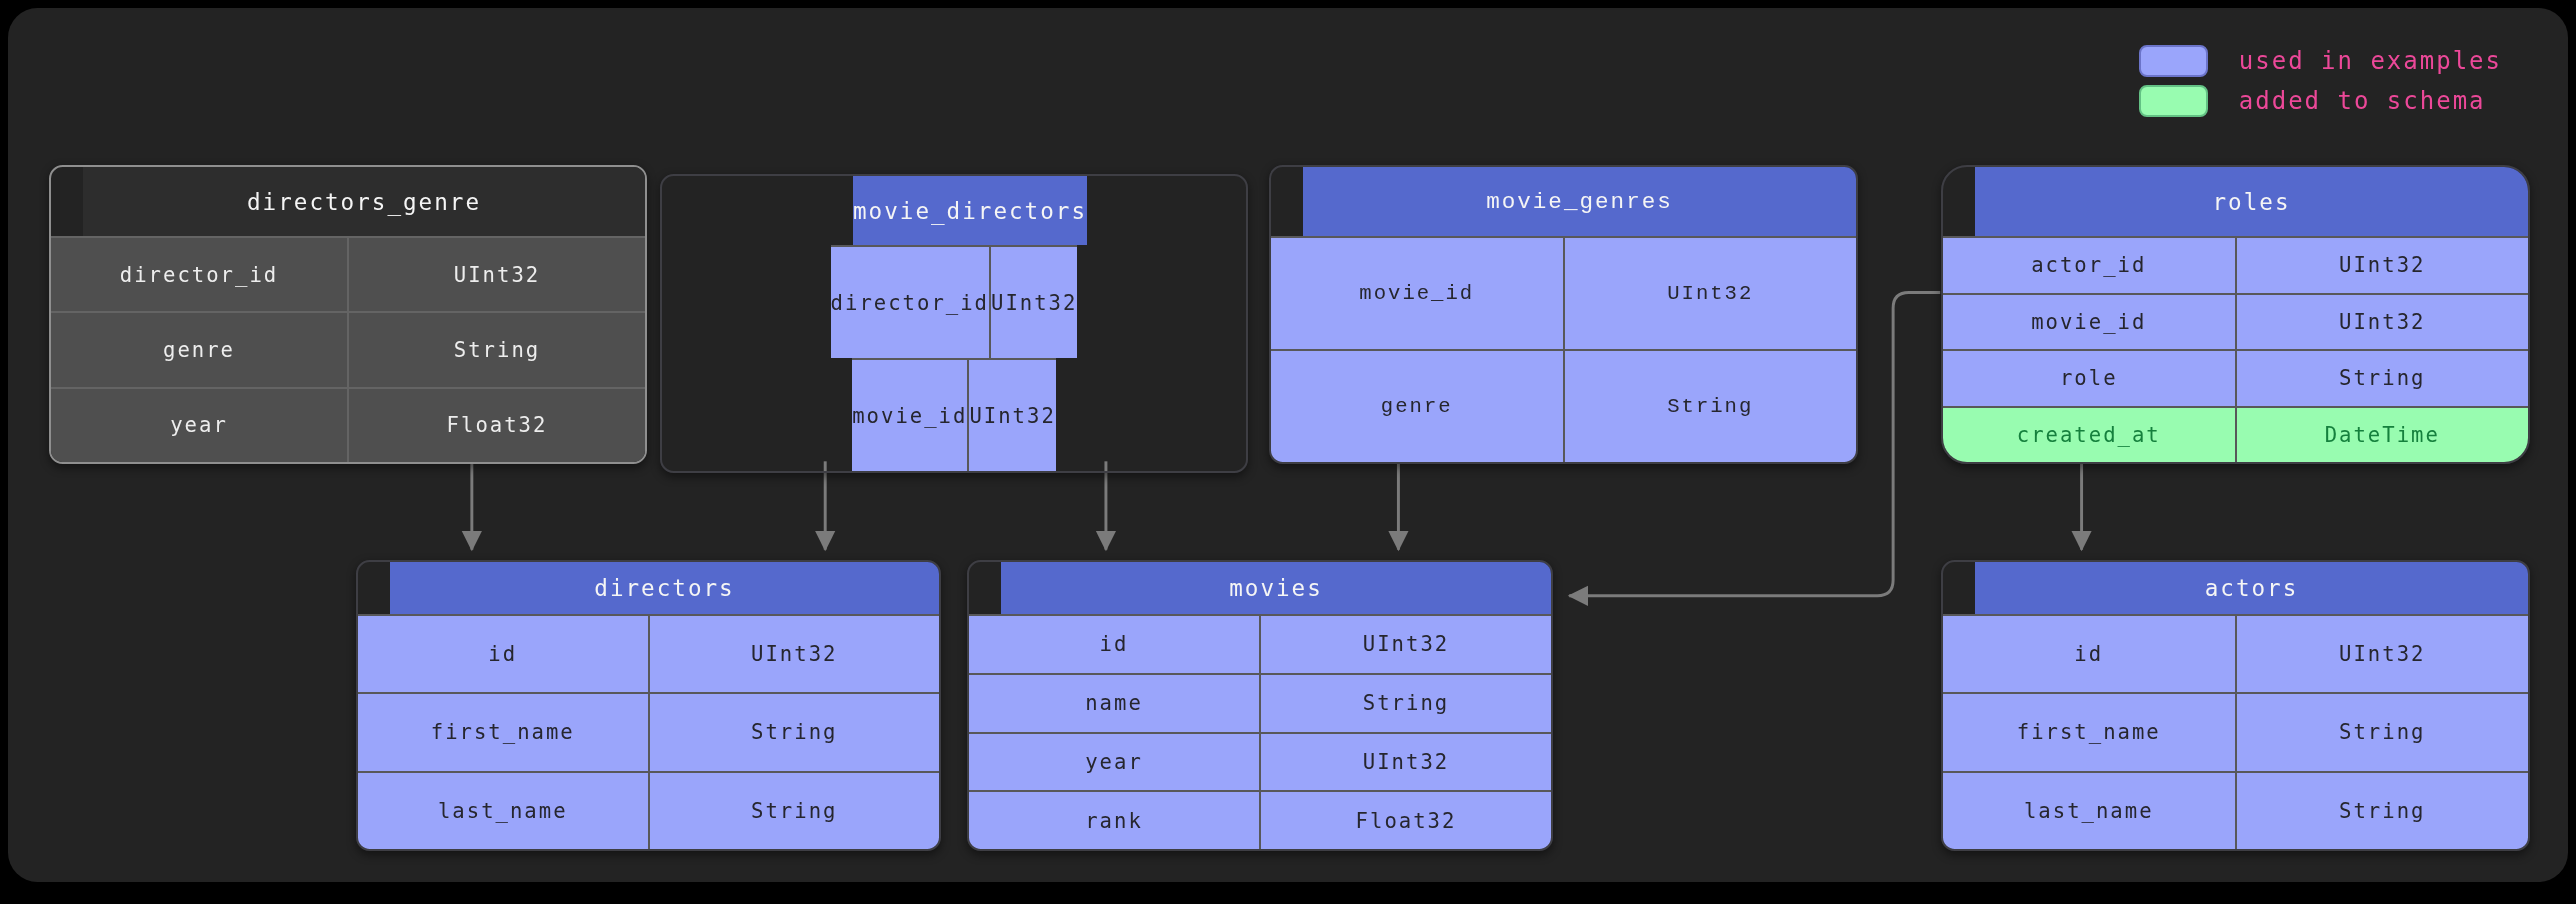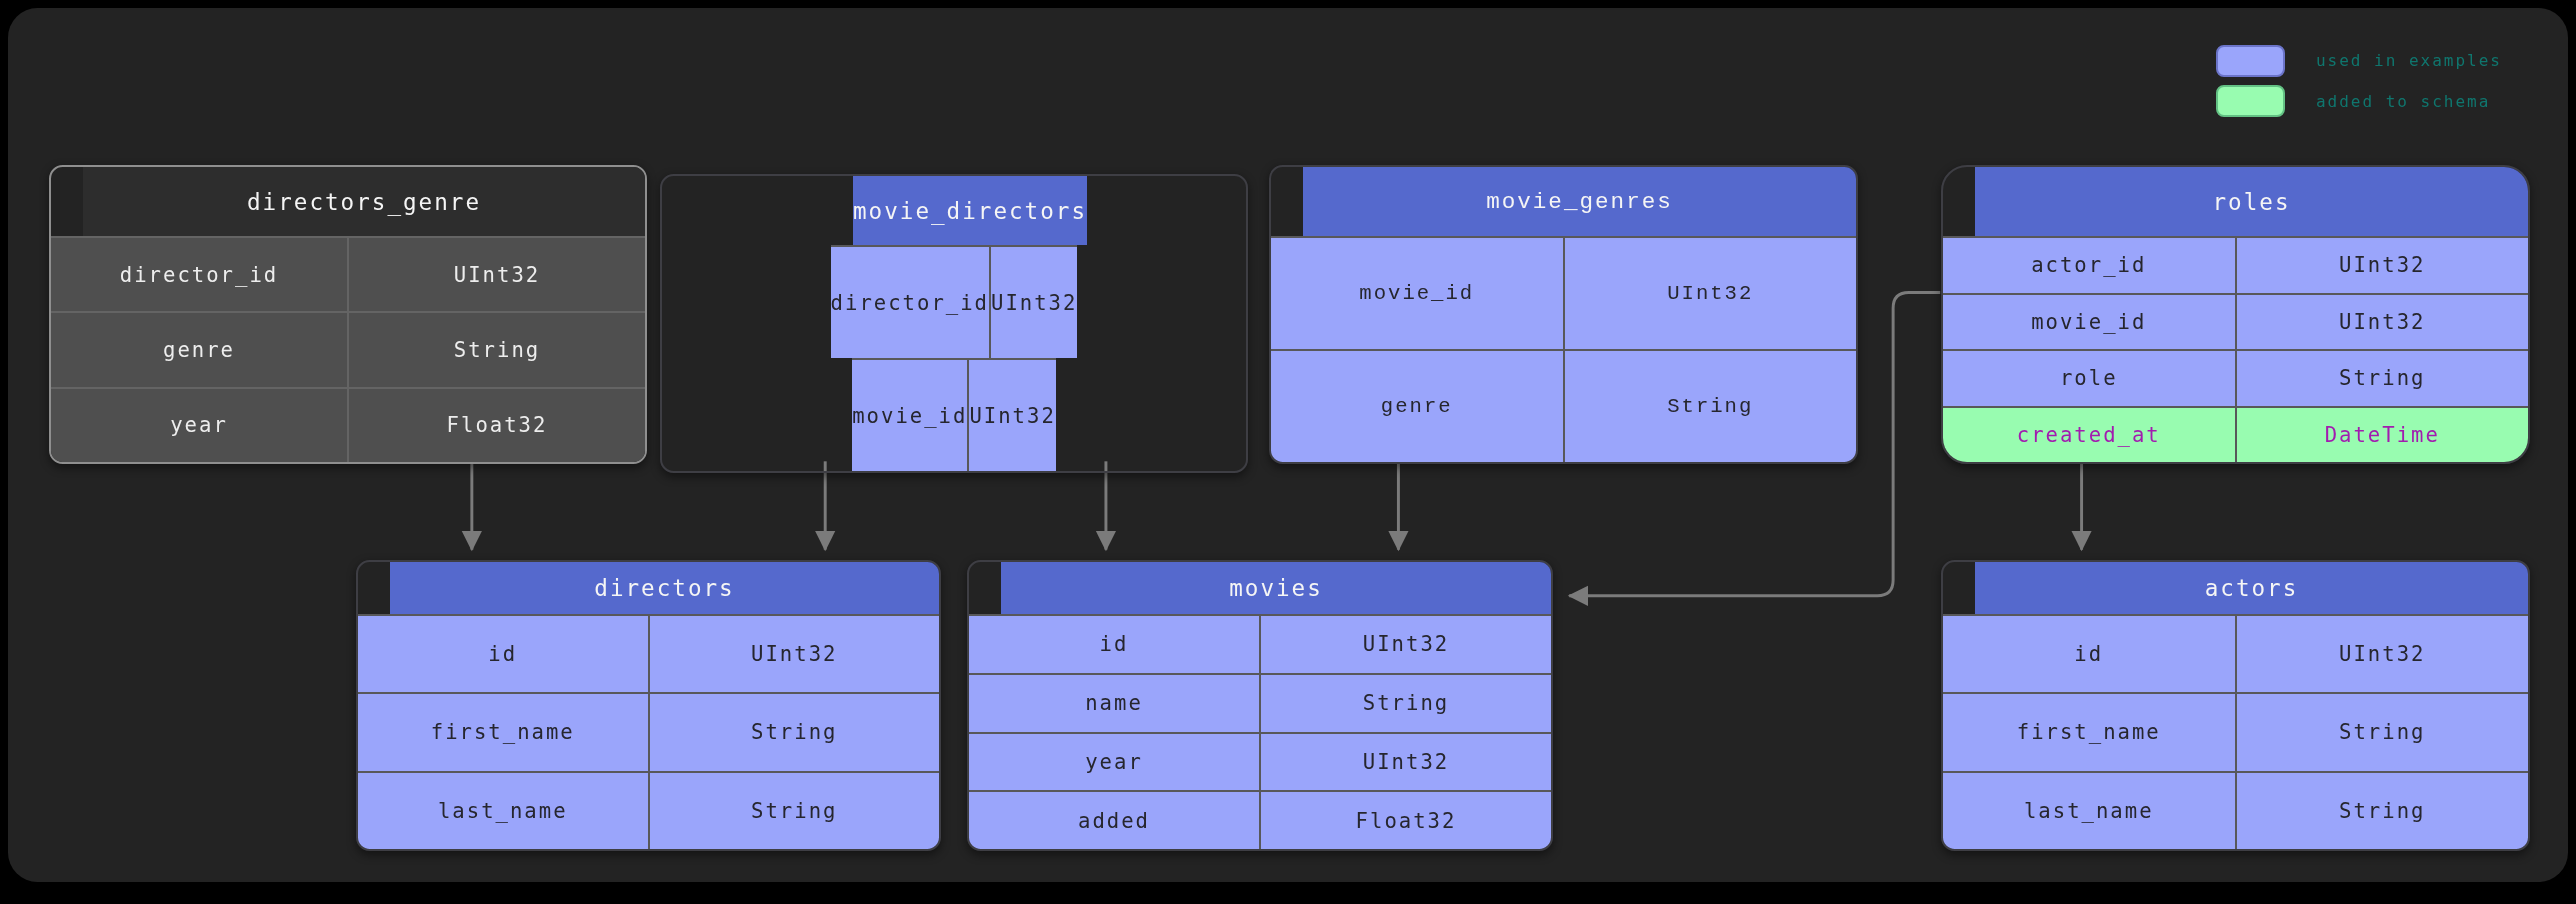--- a/index.html
+++ b/index.html
@@ -7,36 +7,36 @@
          font-family:"DejaVu Sans Mono","Liberation Mono",monospace;}
   .panel{position:absolute;left:7.9px;top:7.9px;width:2560px;height:874px;
          background:#232323;border-radius:29.5px;}
 
   
   .legend{position:absolute;right:74px;top:45px;display:flex;flex-direction:column;gap:8.8px;}
   .legend-row{display:flex;align-items:center;gap:31px;}
   .swatch{width:65px;height:27.5px;border-radius:7.9px;}
   .swatch.blue{background:#9aa5fb;border:2px solid #6b74c9;}
   .swatch.green{background:#98fcb0;border:2px solid #63c184;}
-  .legend-label{color:#0f766e;font-size:16px;letter-spacing:2px;white-space:nowrap;}
+  .legend-label{color:#ec4899;font-size:24px;letter-spacing:2px;white-space:nowrap;}
 
   
   .table{position:absolute;border-radius:13.7px;overflow:hidden;display:flex;flex-direction:column;
          box-shadow:0 3.9px 9.8px rgba(0,0,0,.45);}
   .table.purple{--head:#5569cd;--cell:#9aa5fb;--div:#58585a;--txt:#26262e;border:2px solid #3e3e44;}
   .table.gray{--head:#2d2d2d;--cell:#4f4f4f;--div:#646464;--txt:#ededed;border:2px solid #8f8f8f;}
   .thead{background:var(--head);color:#f5f5f5;display:flex;align-items:center;justify-content:center;
          font-size:22.6px;letter-spacing:2px;flex:0 0 auto;margin-left:32px;}
   .top-t .thead{height:69px;}
   .bot-t .thead{height:52px;text-align:right;}
   .trow{display:flex;flex:1 1 0;border-top:2.9px solid var(--div);}
   .cell{flex:1 1 0;background:var(--cell);color:var(--txt);display:flex;align-items:center;
         justify-content:center;font-size:20.6px;letter-spacing:2px;}
   .cell.type{border-left:2.9px solid var(--div);}
-  .trow.added .cell{background:#98fcb0;color:#a21caf;}
+  .trow.added .cell{background:#98fcb0;color:#15803d;}
 
   
   #t-directors-genre{left:49px;top:165px;width:594px;height:295px;}
   #t-movie-directors{left:660px;top:174px;width:584px;height:295px;align-items:center;}
   #t-movie-genres{left:1269px;top:165px;width:585px;height:295px;font-family:Liberation Mono, monospace;}
   #t-roles{left:1941px;top:165px;width:585px;height:295px;border-radius:26px;}
   #t-directors{left:356px;top:560px;width:581px;height:287px;}
   #t-movies{left:967px;top:560px;width:582px;height:287px;}
   #t-actors{left:1941px;top:560px;width:585px;height:287px;}
 
@@ -159,21 +159,21 @@
     </div>
     <div class="trow">
       <div class="cell name">name</div>
       <div class="cell type">String</div>
     </div>
     <div class="trow">
       <div class="cell name">year</div>
       <div class="cell type">UInt32</div>
     </div>
     <div class="trow">
-      <div class="cell name">added</div>
+      <div class="cell name">rank</div>
       <div class="cell type">Float32</div>
     </div>
   </div>
 
   <div class="table purple bot-t" id="t-actors">
     <div class="thead">actors</div>
     <div class="trow">
       <div class="cell name">id</div>
       <div class="cell type">UInt32</div>
     </div>

